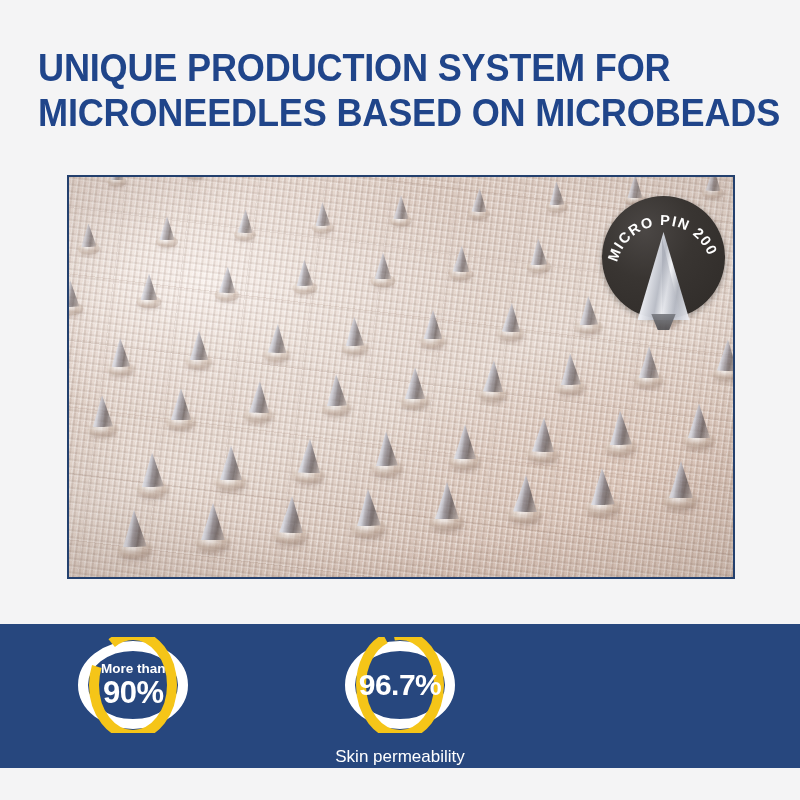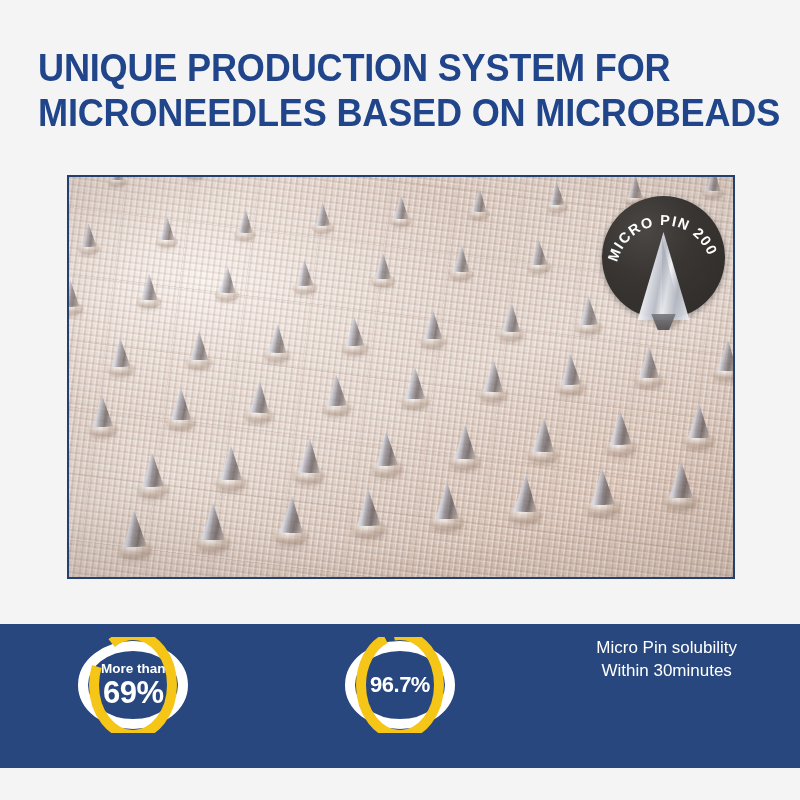--- a/index.html
+++ b/index.html
@@ -258,21 +258,21 @@
     font-weight: 700;
     color: #ffffff;
     margin-bottom: 1px;
   }
   .gauge-value {
     font-size: 31px;
     font-weight: 700;
     color: #ffffff;
     letter-spacing: -0.5px;
   }
-  .gauge-value.solo { font-size: 22px; }
+  .gauge-value.solo { font-size: 30px; }
   .stat-label {
     margin-top: 12px;
     text-align: center;
     color: #ffffff;
     font-size: 17px;
     line-height: 23px;
     font-weight: 400;
     white-space: pre-line;
   }
 </style>
@@ -587,36 +587,35 @@
   <div class="stats-row">
 
     <div class="stat">
       <div class="gauge">
         <svg viewBox="0 0 118 96">
           <ellipse cx="59" cy="48" rx="50" ry="39" fill="none" stroke="#ffffff" stroke-width="10"></ellipse>
           <ellipse cx="59" cy="48" rx="50" ry="39" fill="none" stroke="#f5c518" stroke-width="10" stroke-dasharray="251 28" stroke-dashoffset="22" transform="rotate(-90 59 48)"></ellipse>
         </svg>
         <div class="gauge-center">
           <div class="gauge-sub">More than</div>
-          <div class="gauge-value">69%</div>
+          <div class="gauge-value">90%</div>
         </div>
       </div>
     </div>
 
     <div class="stat">
       <div class="gauge">
         <svg viewBox="0 0 118 96">
           <ellipse cx="59" cy="48" rx="50" ry="39" fill="none" stroke="#ffffff" stroke-width="10"></ellipse>
           <ellipse cx="59" cy="48" rx="50" ry="39" fill="none" stroke="#f5c518" stroke-width="10" stroke-dasharray="270 9" stroke-dashoffset="5" transform="rotate(-90 59 48)"></ellipse>
         </svg>
         <div class="gauge-center">
           <div class="gauge-value solo">96.7%</div>
         </div>
       </div>
+      <div class="stat-label">Skin permeability</div>
     </div>
 
     <div class="stat">
-      <div class="stat-label">Micro Pin solubility
-Within 30minutes</div>
     </div>
 
   </div>
 </div>
 
 </body></html>

